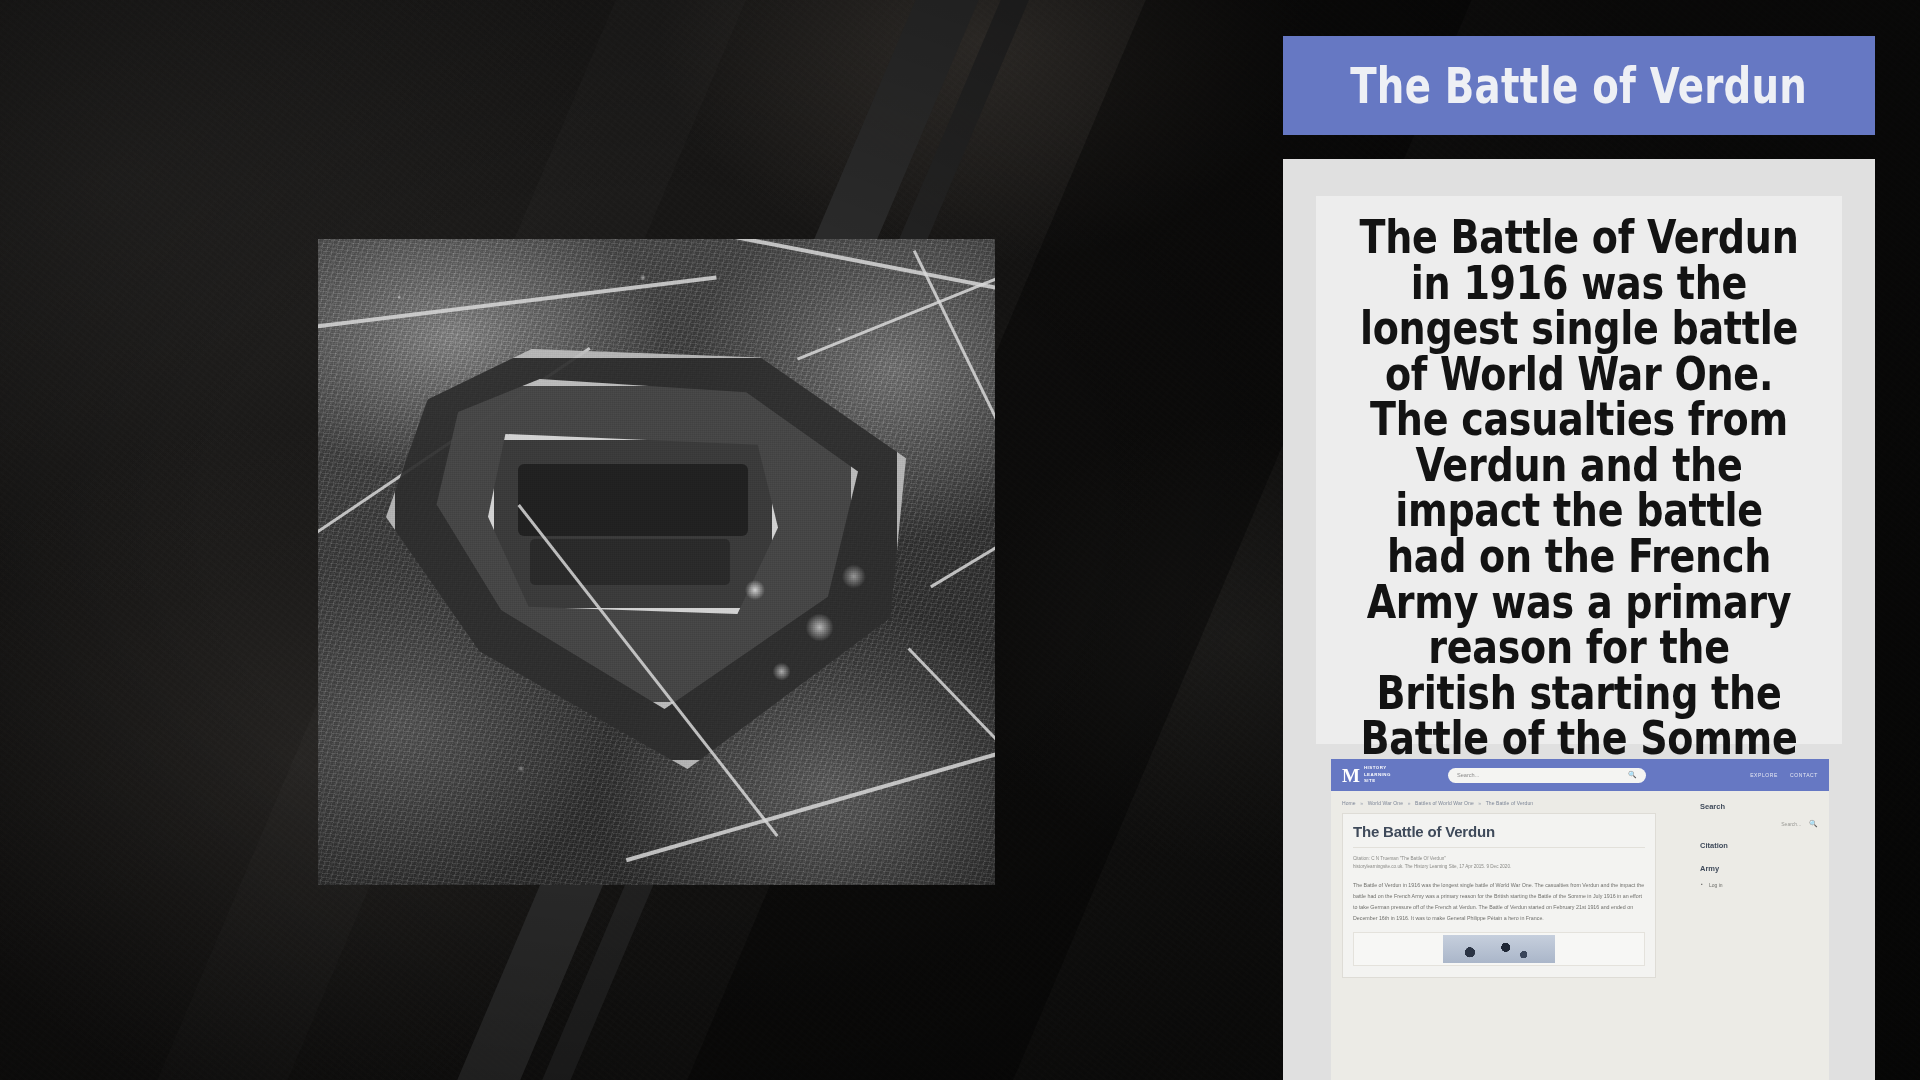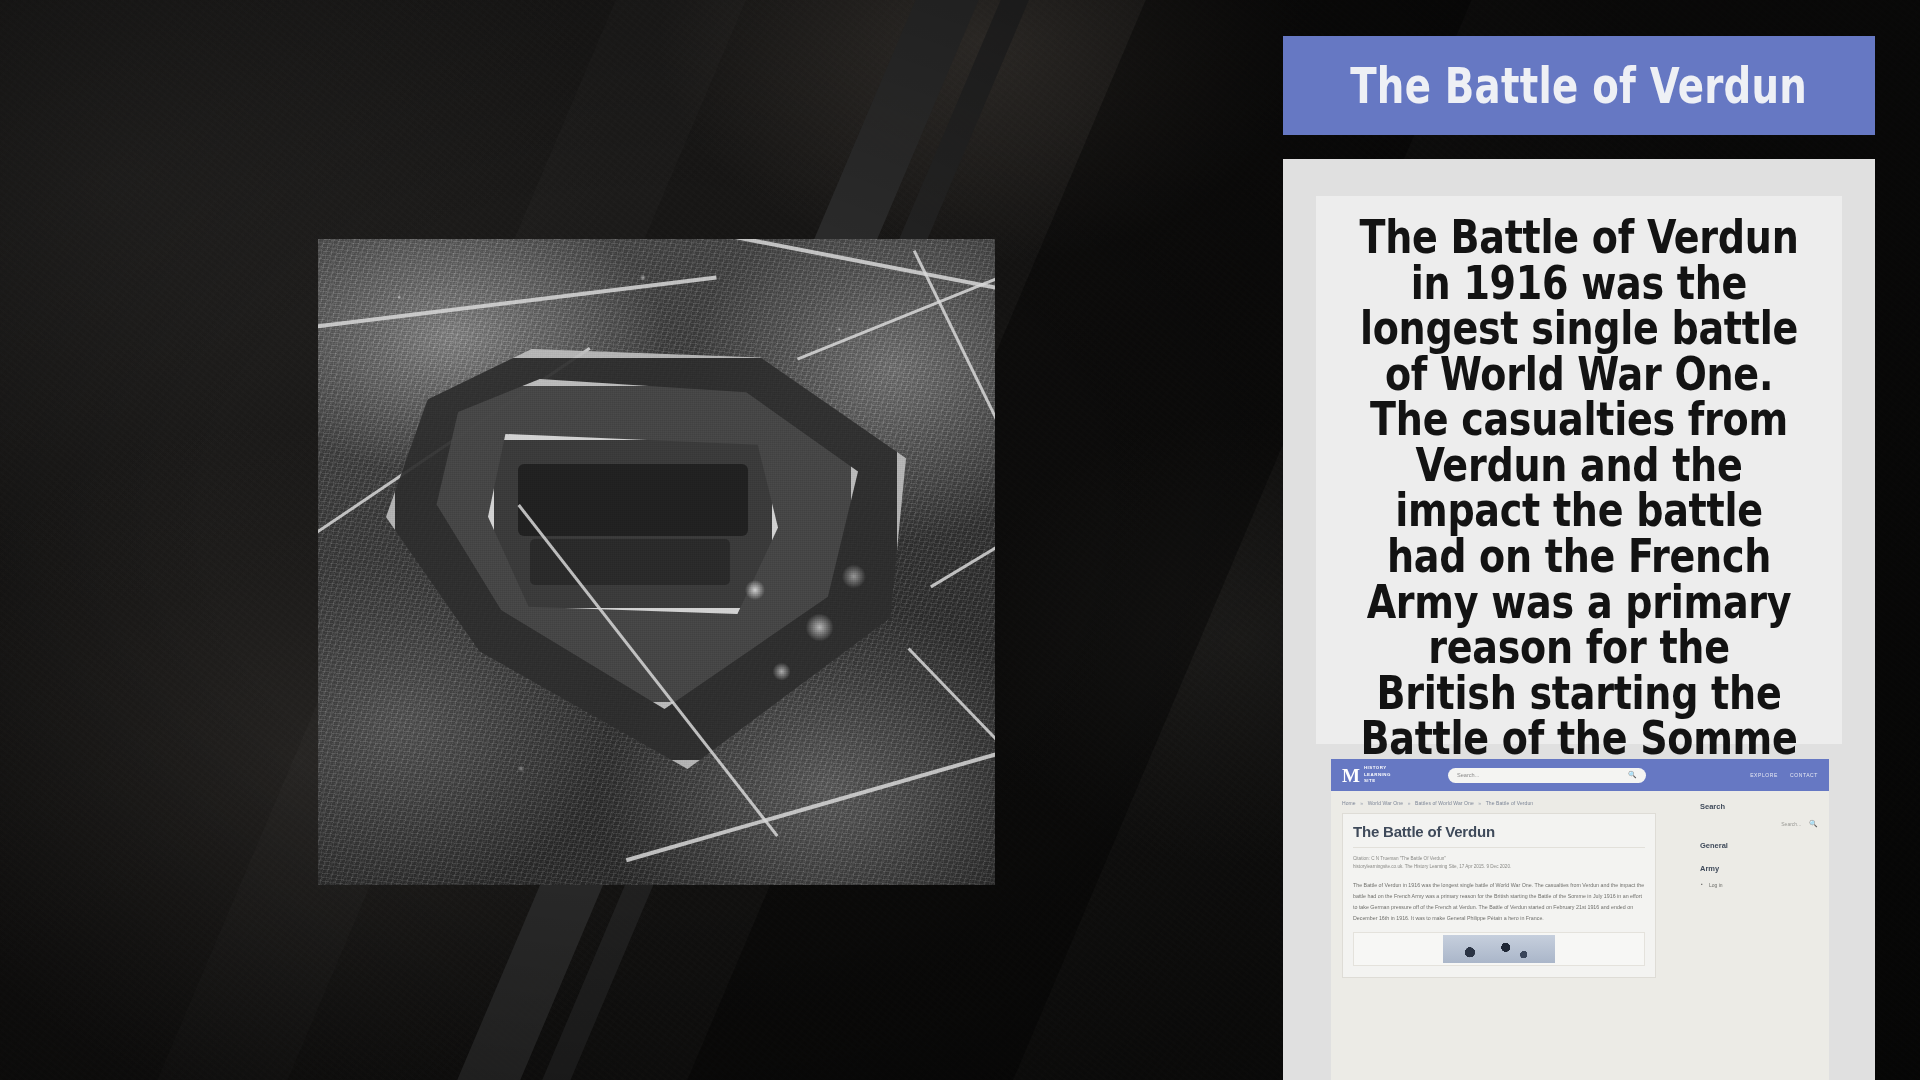--- a/index.html
+++ b/index.html
@@ -298,21 +298,21 @@
           </div>
         </div>
       </div>
 
       <div id="embedded-sidebar">
         <div class="widget-title">Search</div>
         <div id="sidebar-search-row">
           <span id="sidebar-search-input">Search...</span>
           <span id="sidebar-search-icon">🔍</span>
         </div>
-        <div class="widget-title" id="archives-title">General</div>
+        <div class="widget-title" id="archives-title">Citation</div>
         <div class="widget-title">Army</div>
         <ul id="meta-list">
           <li>Log in</li>
         </ul>
       </div>
 
     </div>
   </div>
 </div>
 

